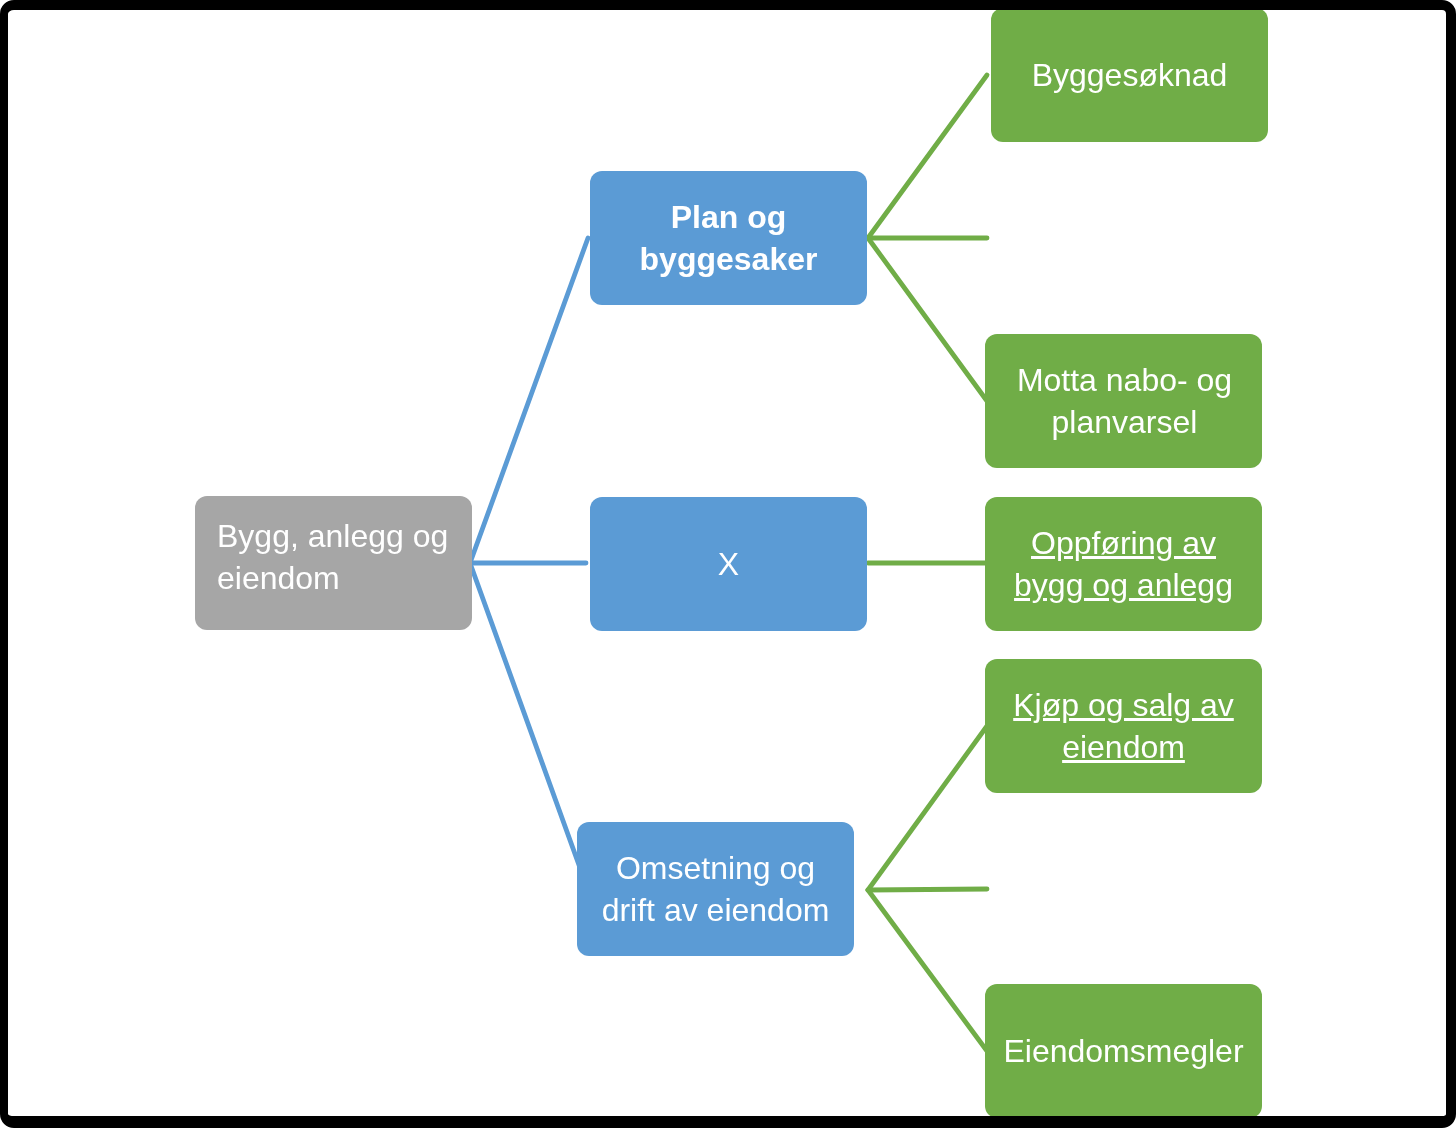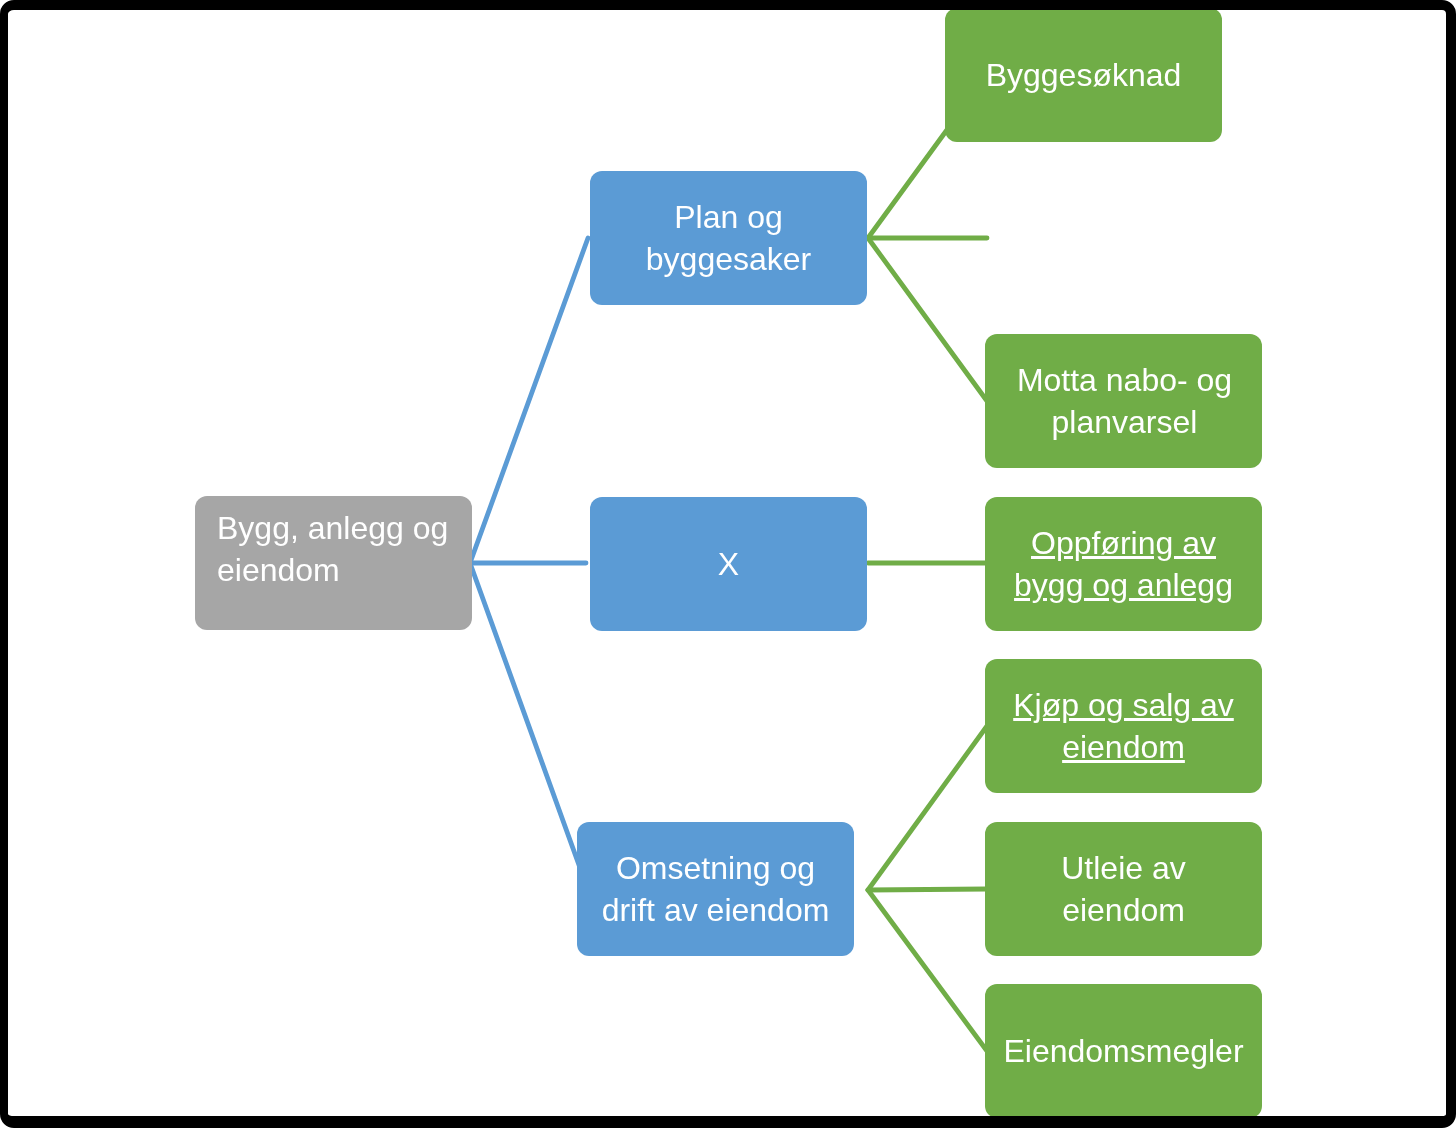--- a/index.html
+++ b/index.html
@@ -46,21 +46,21 @@
     justify-content: center;
     text-align: center;
     padding: 0 14px;
     z-index: 2;
   }
   .node.root {
     background: #A6A6A6;
     align-items: flex-start;
     justify-content: flex-start;
     text-align: left;
-    padding: 11px 12px 0 22px;
+    padding: 19px 12px 0 22px;
   }
   .node.branch { background: #5B9BD5; }
   .node.leaf   { background: #70AD47; }
 </style>
 </head>
 <body>
 
 <div class="page">
 
   <svg class="connectors" viewBox="0 0 1456 1128" xmlns="http://www.w3.org/2000/svg">
@@ -77,43 +77,40 @@
 
     <line class="green" x1="868" y1="890" x2="987" y2="726"></line>
     <line class="green" x1="868" y1="890" x2="987" y2="889"></line>
     <line class="green" x1="868" y1="890" x2="987" y2="1051"></line>
   </svg>
 
   <div class="node root" style="left:195px; top:496px;">
     <span>Bygg, anlegg og eiendom</span>
   </div>
 
-  <div class="node branch" style="left:590px; top:171px;">
+  <div class="node branch" style="left:590px; top:171px;font-weight:bold;">
     <span>Plan og byggesaker</span>
   </div>
   <div class="node branch" style="left:590px; top:497px;">
     <span>X</span>
   </div>
   <div class="node branch" style="left:577px; top:822px;">
     <span>Omsetning og drift av eiendom</span>
   </div>
 
-  <div class="node leaf" style="left:945px; top:8px;">
+  <div class="node leaf" style="left:991px; top:8px;">
     <span>Byggesøknad</span>
   </div>
   <div class="node leaf" style="left:985px; top:334px;padding-left:16px;">
     <span>Motta nabo- og planvarsel</span>
   </div>
   <div class="node leaf" style="left:985px; top:497px;text-decoration:underline;">
     <span>Oppføring av bygg og anlegg</span>
   </div>
   <div class="node leaf" style="left:985px; top:659px;text-decoration:underline;">
     <span>Kjøp og salg av eiendom</span>
   </div>
-  <div class="node leaf" style="left:985px; top:822px;">
-    <span>Utleie av eiendom</span>
-  </div>
   <div class="node leaf" style="left:985px; top:984px;align-items:center;">
     <span>Eiendomsmegler</span>
   </div>
 
   <div class="frame"></div>
 </div>
 
 </body></html>

